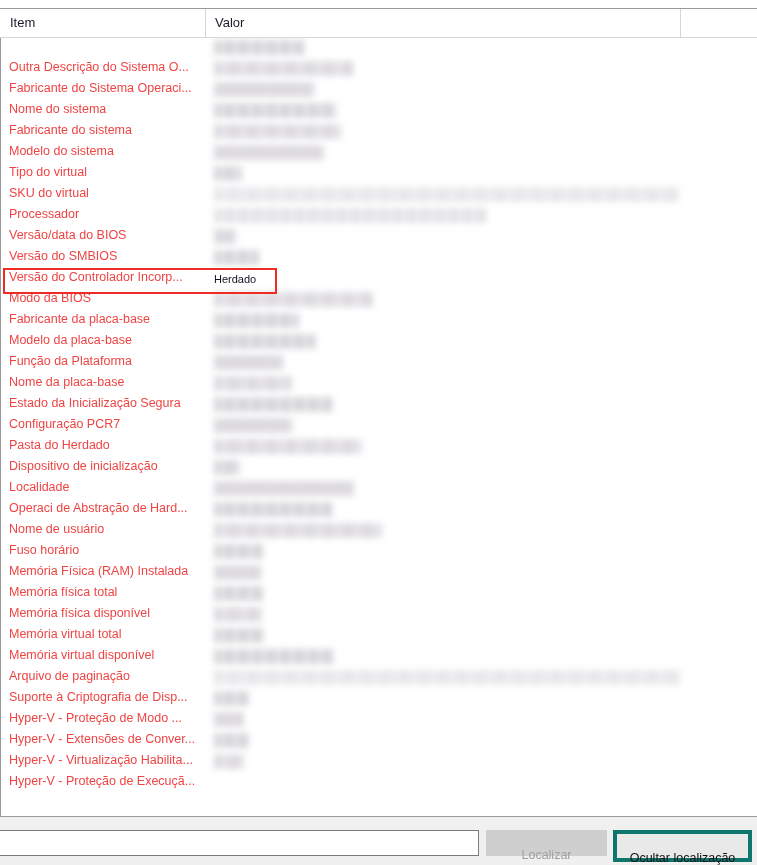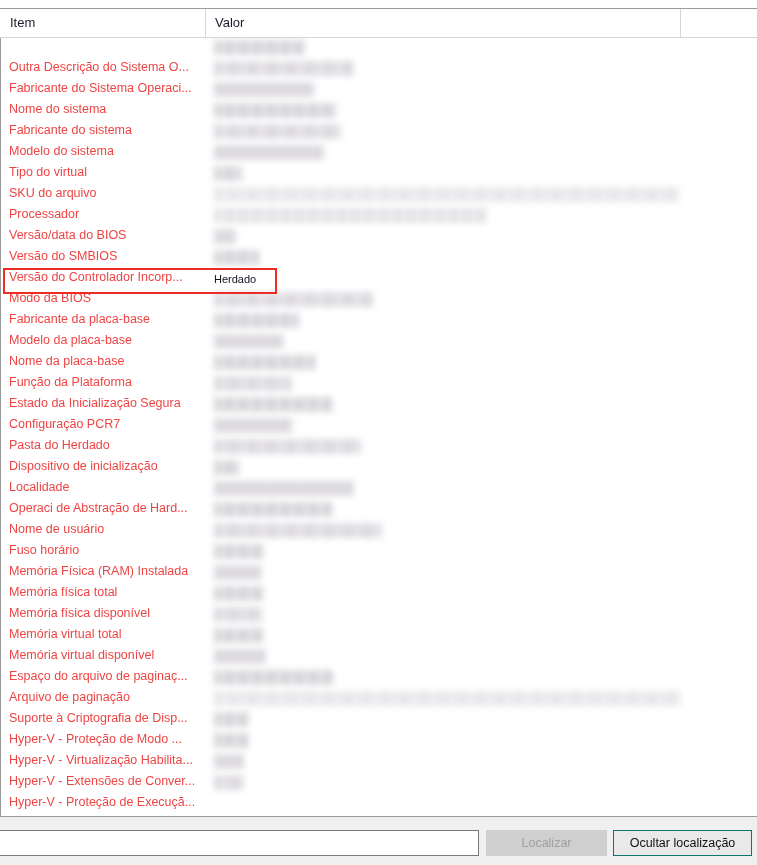--- a/index.html
+++ b/index.html
@@ -181,34 +181,34 @@
     top: 13px;
     height: 26px;
     box-sizing: border-box;
     font-family: "Liberation Sans", sans-serif;
     font-size: 12.5px;
     border: 1px solid #adadad;
     background: #e1e1e1;
     color: #111111;
     line-height: 24px;
     text-align: center;
-    padding: 0;
+    padding: 12px;
   }
   .btn.find {
     left: 486px;
     width: 121px;
     background: #cfcfcf;
     border: 1px solid #cfcfcf;
     color: #a0a0a0;
   }
   .btn.hide {
     left: 613px;
     width: 139px;
     background: #e9e9e9;
-    border: 1px solid #0f766e;
+    border: 4px solid #0f766e;
   }
 </style>
 </head>
 <body>
 
 <div class="listview">
 
   <div class="lv-header">
     <div class="hcell c0">Item</div>
     <div class="hcell c1">Valor</div>
@@ -234,21 +234,21 @@
       </div>
       <div class="row">
         <div class="item-cell">Modelo do sistema</div>
         <div class="blur v2" style="width: 128px;"></div>
       </div>
       <div class="row">
         <div class="item-cell">Tipo do virtual</div>
         <div class="blur v3" style="width: 110px;"></div>
       </div>
       <div class="row">
-        <div class="item-cell">SKU do arquivo</div>
+        <div class="item-cell">SKU do virtual</div>
         <div class="blur v1" style="width: 28px;"></div>
       </div>
       <div class="row">
         <div class="item-cell">Processador</div>
         <div class="blur v2 light" style="width: 465px;"></div>
       </div>
       <div class="row">
         <div class="item-cell">Versão/data do BIOS</div>
         <div class="blur v1 light" style="width: 272px;"></div>
       </div>
@@ -266,28 +266,28 @@
       </div>
       <div class="row">
         <div class="item-cell">Fabricante da placa-base</div>
         <div class="blur v2" style="width: 160px;"></div>
       </div>
       <div class="row">
         <div class="item-cell">Modelo da placa-base</div>
         <div class="blur v1" style="width: 85px;"></div>
       </div>
       <div class="row">
+        <div class="item-cell">Função da Plataforma</div>
+        <div class="blur v1" style="width: 102px;"></div>
+      </div>
+      <div class="row">
         <div class="item-cell">Nome da placa-base</div>
         <div class="blur v3" style="width: 70px;"></div>
       </div>
       <div class="row">
-        <div class="item-cell">Função da Plataforma</div>
-        <div class="blur v1" style="width: 102px;"></div>
-      </div>
-      <div class="row">
         <div class="item-cell">Estado da Inicialização Segura</div>
         <div class="blur v2" style="width: 78px;"></div>
       </div>
       <div class="row">
         <div class="item-cell">Configuração PCR7</div>
         <div class="blur v1" style="width: 118px;"></div>
       </div>
       <div class="row">
         <div class="item-cell">Pasta do Herdado</div>
         <div class="blur v3" style="width: 78px;"></div>
@@ -326,42 +326,38 @@
       </div>
       <div class="row">
         <div class="item-cell">Memória virtual total</div>
         <div class="blur v2" style="width: 48px;"></div>
       </div>
       <div class="row">
         <div class="item-cell">Memória virtual disponível</div>
         <div class="blur v1" style="width: 50px;"></div>
       </div>
       <div class="row">
-        <div class="item-cell">Espaço do arquivo de paginaç...</div>
-        <div class="blur v3" style="width: 52px;"></div>
-      </div>
-      <div class="row">
         <div class="item-cell">Arquivo de paginação</div>
         <div class="blur v1" style="width: 120px;"></div>
       </div>
       <div class="row">
         <div class="item-cell">Suporte à Criptografia de Disp...</div>
         <div class="blur v2 light" style="width: 466px;"></div>
       </div>
       <div class="row">
         <div class="item-cell">Hyper-V - Proteção de Modo ...</div>
         <div class="blur v1" style="width: 34px;"></div>
       </div>
       <div class="row">
+        <div class="item-cell">Hyper-V - Extensões de Conver...</div>
+        <div class="blur v3" style="width: 30px;"></div>
+      </div>
+      <div class="row">
         <div class="item-cell">Hyper-V - Virtualização Habilita...</div>
         <div class="blur v1" style="width: 34px;"></div>
-      </div>
-      <div class="row">
-        <div class="item-cell">Hyper-V - Extensões de Conver...</div>
-        <div class="blur v3" style="width: 30px;"></div>
       </div>
       <div class="row">
         <div class="item-cell">Hyper-V - Proteção de Execuçã...</div>
         <div class="blur v2" style="width: 30px;"></div>
       </div>
     </div>
 
   <div class="highlight-box" style="top: 259px; border-color: rgb(238, 43, 36);"></div>
 </div>
 

